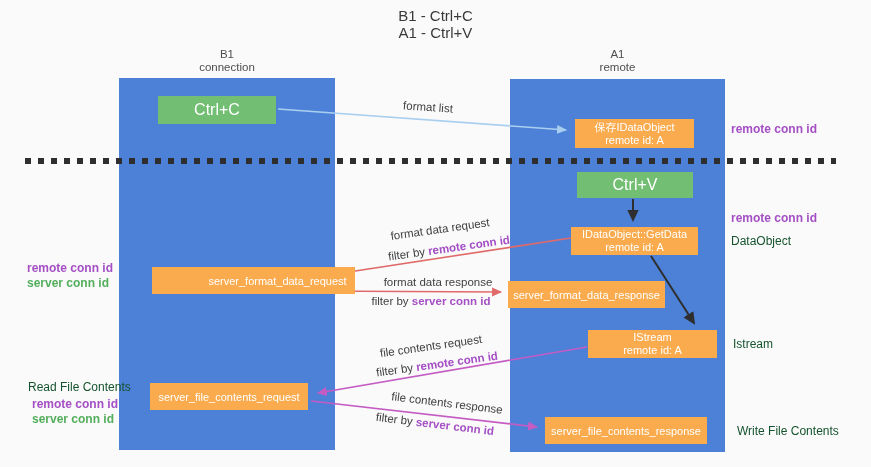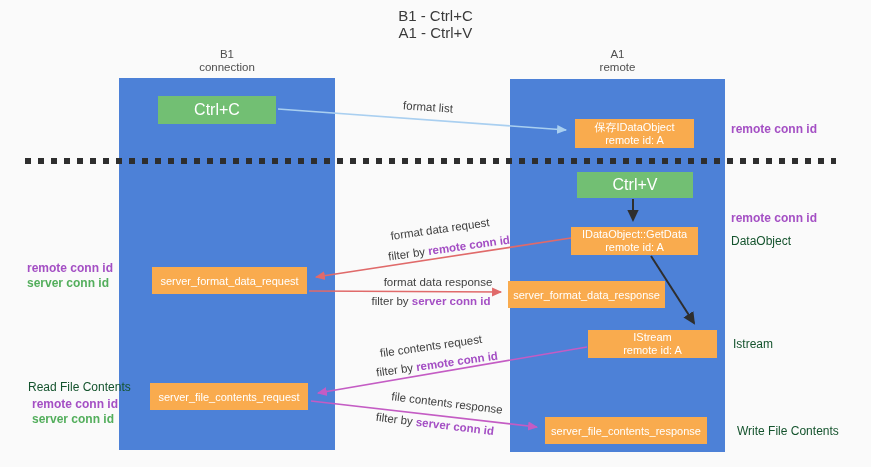--- a/index.html
+++ b/index.html
@@ -93,21 +93,21 @@
 
   <div class="node green one-line" style="left:577px;top:172px;width:116px;height:26px;">
     <span>Ctrl+V</span>
   </div>
 
   <div class="node orange small" style="left:571px;top:227px;width:127px;height:28px;">
     <span class="l1">IDataObject::GetData</span>
     <span class="l2">remote id: A</span>
   </div>
 
-  <div class="node orange mono-label" style="left:152px;top:267px;width:155px;height:27px;">
+  <div class="node orange mono-label" style="left:152px;top:267px;width:155px;height:27px;padding-left:48px;">
     <span>server_format_data_request</span>
   </div>
 
   <div class="node orange mono-label" style="left:508px;top:281px;width:157px;height:27px;">
     <span>server_format_data_response</span>
   </div>
 
   <div class="node orange small" style="left:588px;top:330px;width:129px;height:28px;">
     <span class="l1">IStream</span>
     <span class="l2">remote id: A</span>

